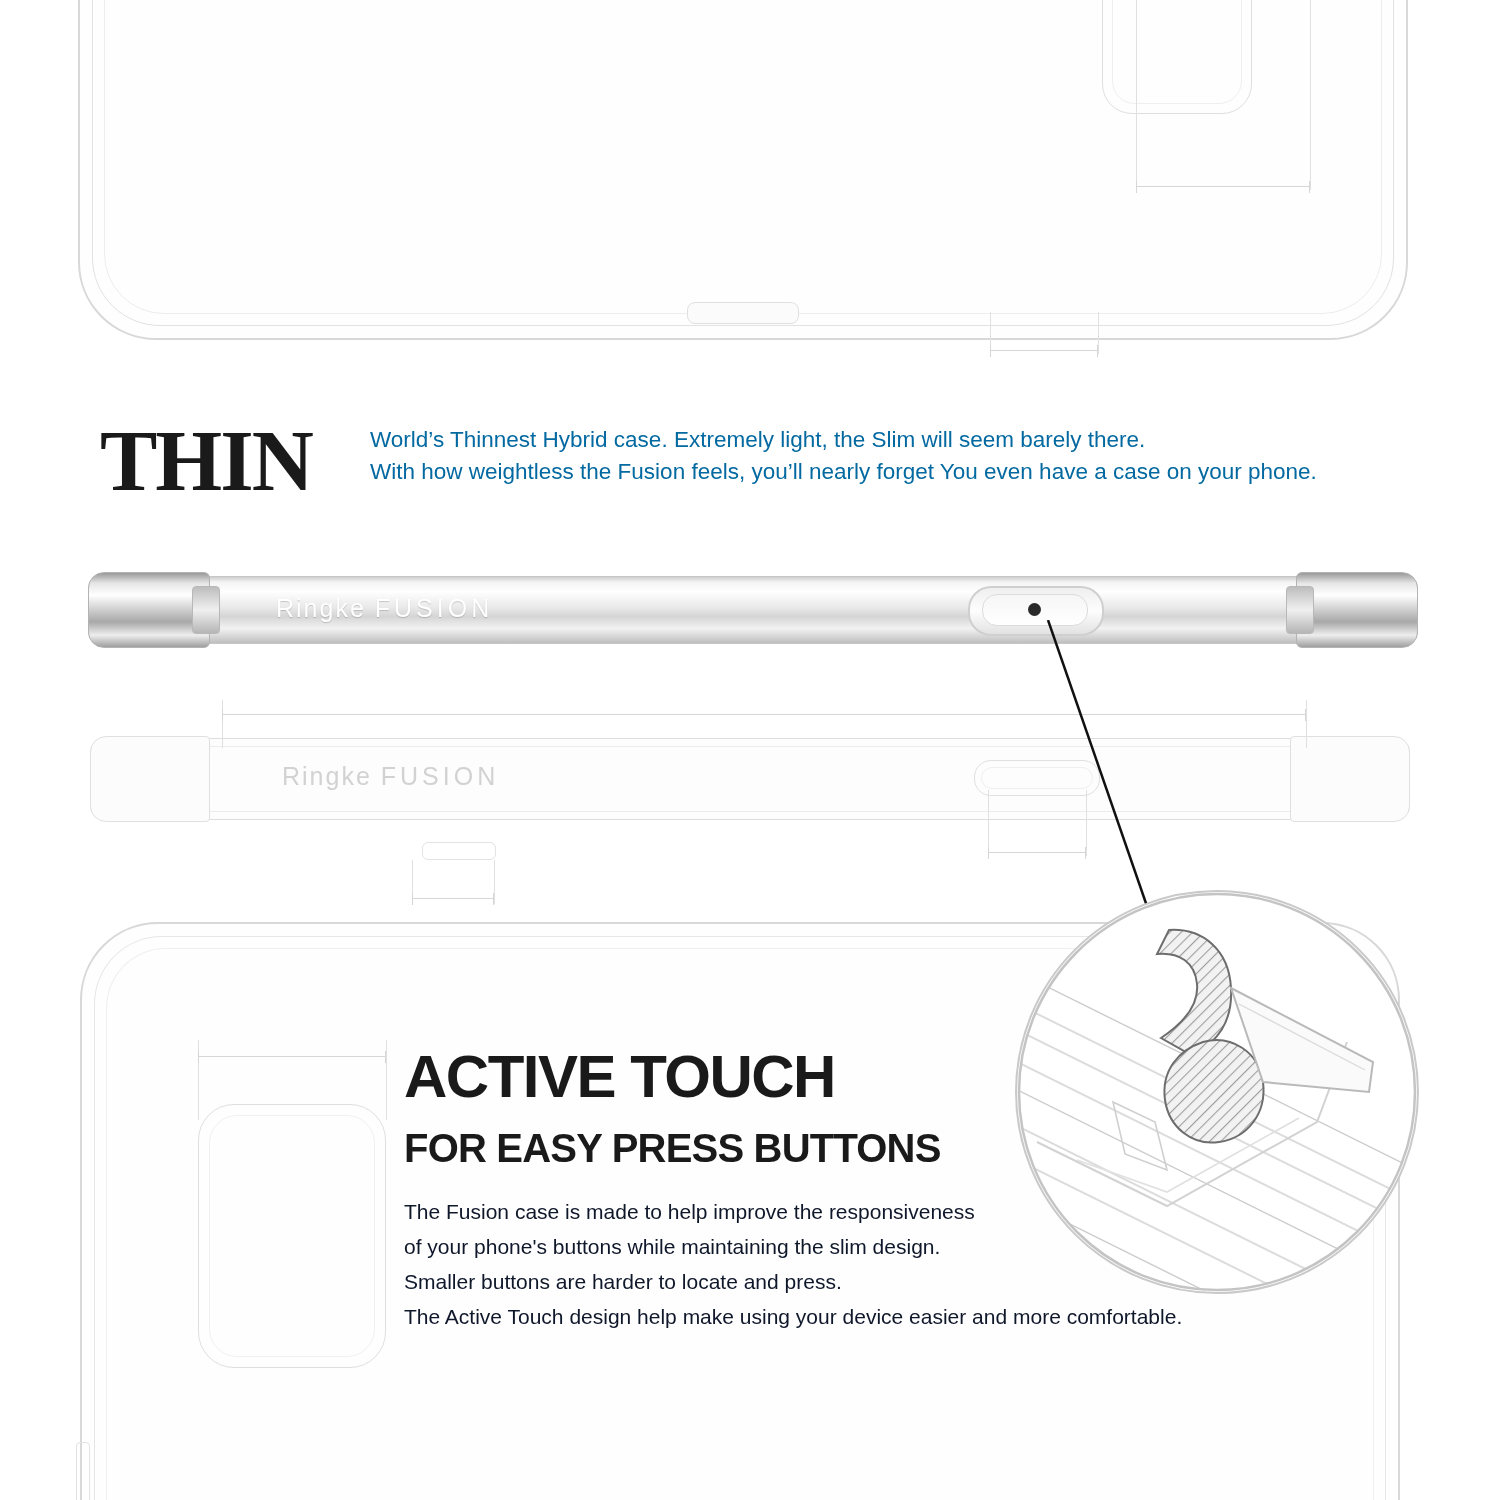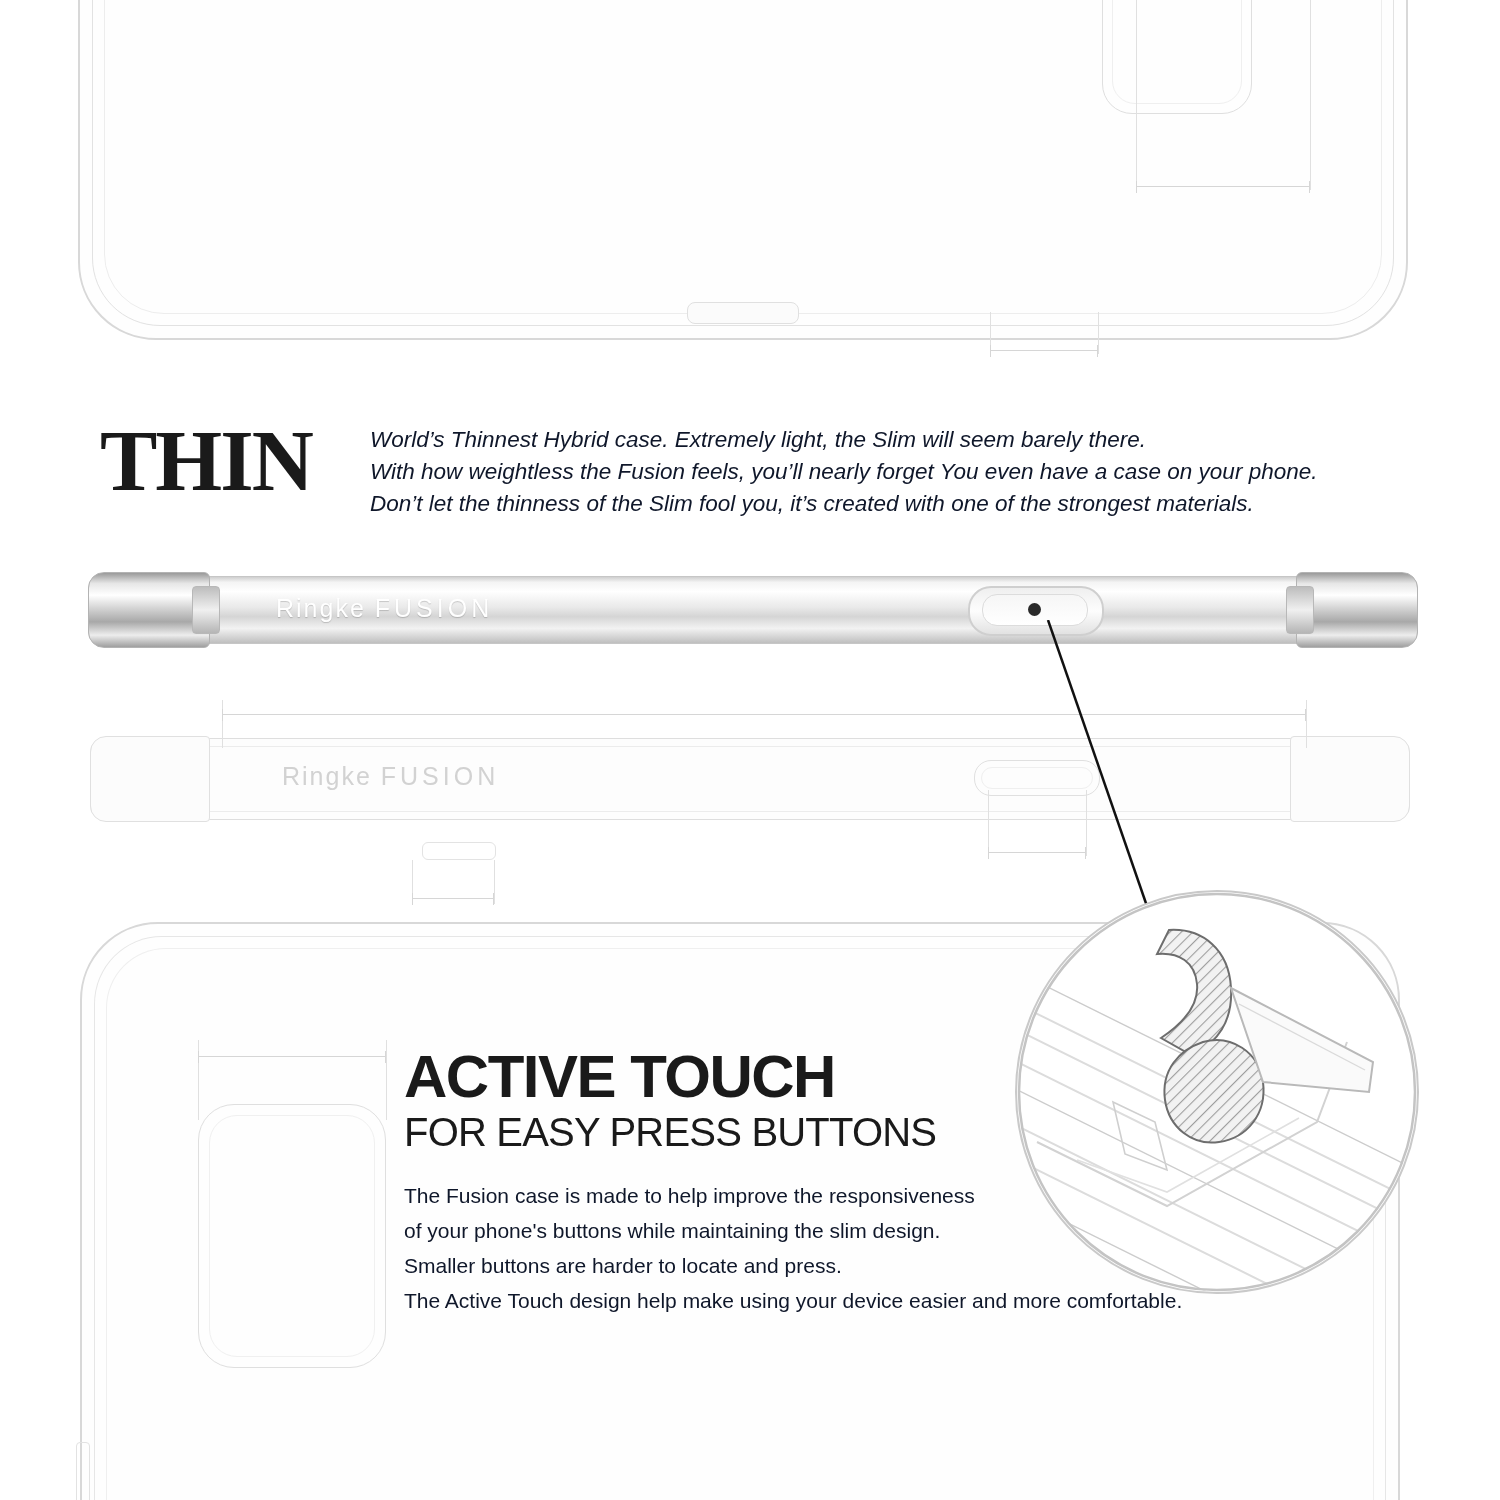--- a/index.html
+++ b/index.html
@@ -114,22 +114,21 @@
     line-height: 86px;
     font-family: Liberation Serif, serif;
   }
   .thin-copy {
     position: absolute;
     left: 270px;
     top: 6px;
     width: 1060px;
     font-size: 22.5px;
     line-height: 32px;
-    color: #0f172a;
-    font-style: italic;
+    color: #0369a1;
   }
 
   
   .side-view {
     position: absolute;
     left: 88px;
     top: 568px;
     width: 1330px;
     height: 84px;
   }
@@ -342,24 +341,24 @@
     width: 700px;
   }
   .at-h1 {
     font-size: 60px;
     font-weight: bold;
     line-height: 62px;
     letter-spacing: -1.5px;
   }
   .at-h2 {
     font-size: 40px;
-    font-weight: normal;
+    font-weight: bold;
     line-height: 48px;
     letter-spacing: -0.8px;
-    margin-top: 0;
+    margin-top: 16px;
   }
   .at-copy {
     margin-top: 22px;
     font-size: 21px;
     line-height: 35px;
     color: #0f172a;
     width: 920px;
   }
 
   
@@ -401,21 +400,20 @@
   <div class="dim" style="left:1136px; top:186px; width:174px;"></div>
   <div class="vline" style="left:990px; top:312px; height:42px;"></div>
   <div class="vline" style="left:1098px; top:312px; height:42px;"></div>
   <div class="dim" style="left:990px; top:350px; width:108px;"></div>
 
   <div class="thin-block">
     <div class="thin-word">THIN</div>
     <div class="thin-copy">
       <div>World’s Thinnest Hybrid case. Extremely light, the Slim will seem barely there.</div>
       <div>With how weightless the Fusion feels, you’ll nearly forget You even have a case on your phone.</div>
-      <div>Don’t let the thinness of the Slim fool you, it’s created with one of the strongest materials.</div>
     </div>
   </div>
 
   <div class="side-view">
     <div class="body"></div>
     <div class="capL"></div>
     <div class="capR"></div>
     <div class="notchL"></div>
     <div class="notchR"></div>
     <div class="brand">

